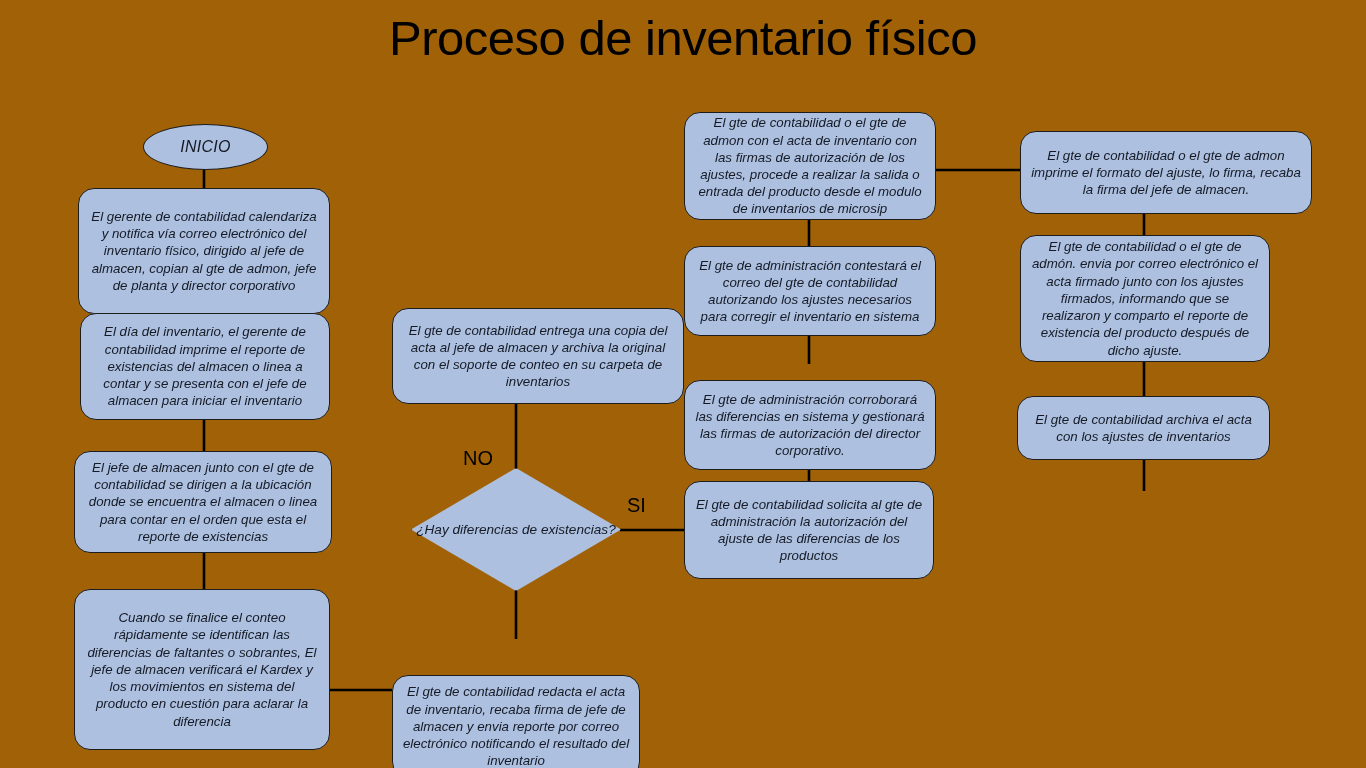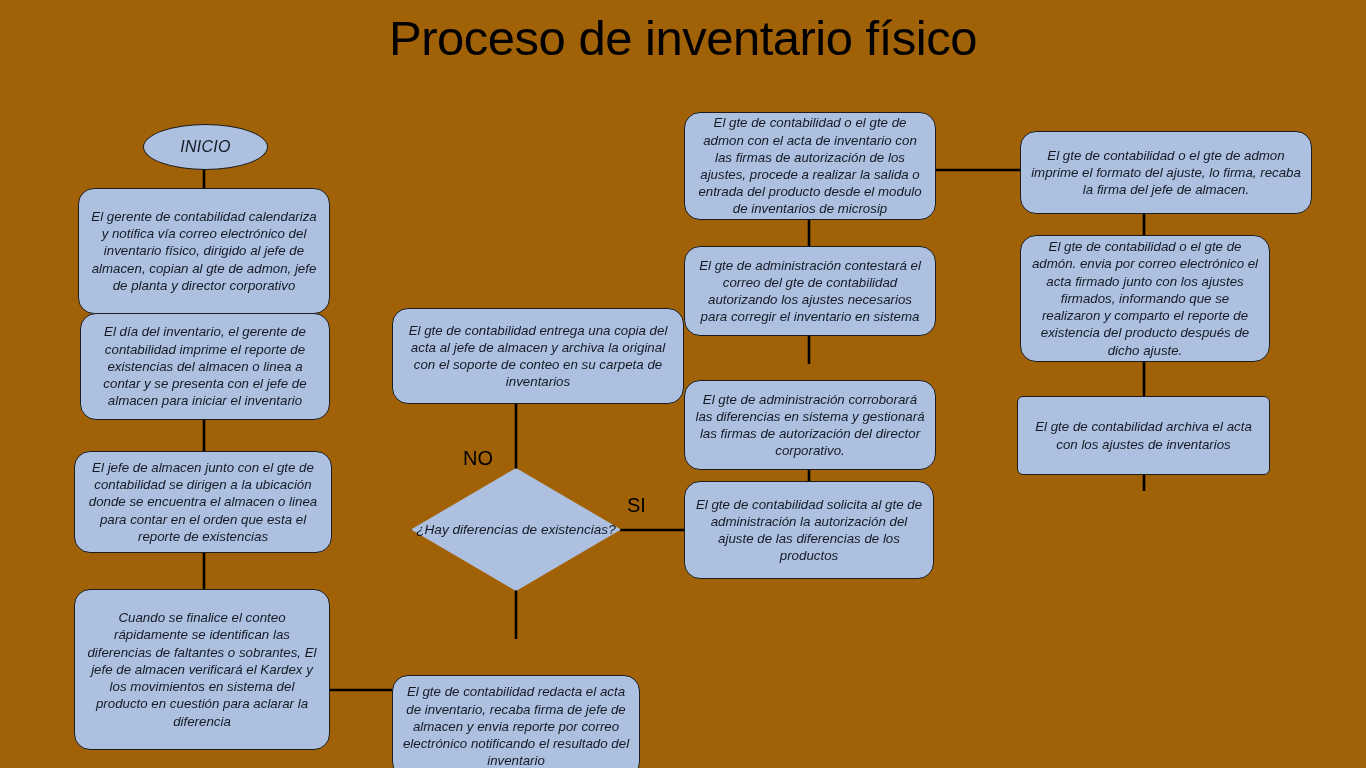--- a/index.html
+++ b/index.html
@@ -201,18 +201,18 @@
   </div>
 
   <div class="node process" style="left:1020px; top:131px; width:292px; height:83px;">
     <span class="node-label">El gte de contabilidad o el gte de admon imprime el formato del ajuste, lo firma, recaba la firma del jefe de almacen.</span>
   </div>
 
   <div class="node process" style="left:1020px; top:235px; width:250px; height:127px;">
     <span class="node-label">El gte de contabilidad o el gte de admón. envia por correo electrónico el acta firmado junto con los ajustes firmados, informando que se realizaron y comparto el reporte de existencia del producto después de dicho ajuste.</span>
   </div>
 
-  <div class="node process" style="left:1017px; top:396px; width:253px; height:79px;border-radius:6px;">
+  <div class="node process" style="left:1017px; top:396px; width:253px; height:64px;">
     <span class="node-label">El gte de contabilidad archiva el acta con los ajustes de inventarios</span>
   </div>
 
 
 </div>
 
 </body></html>

